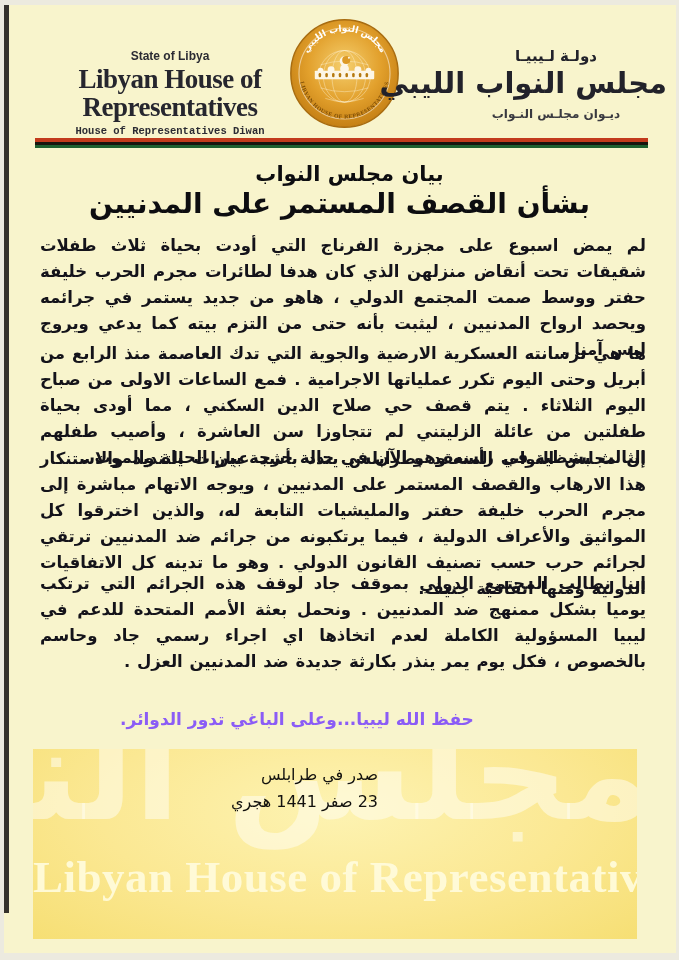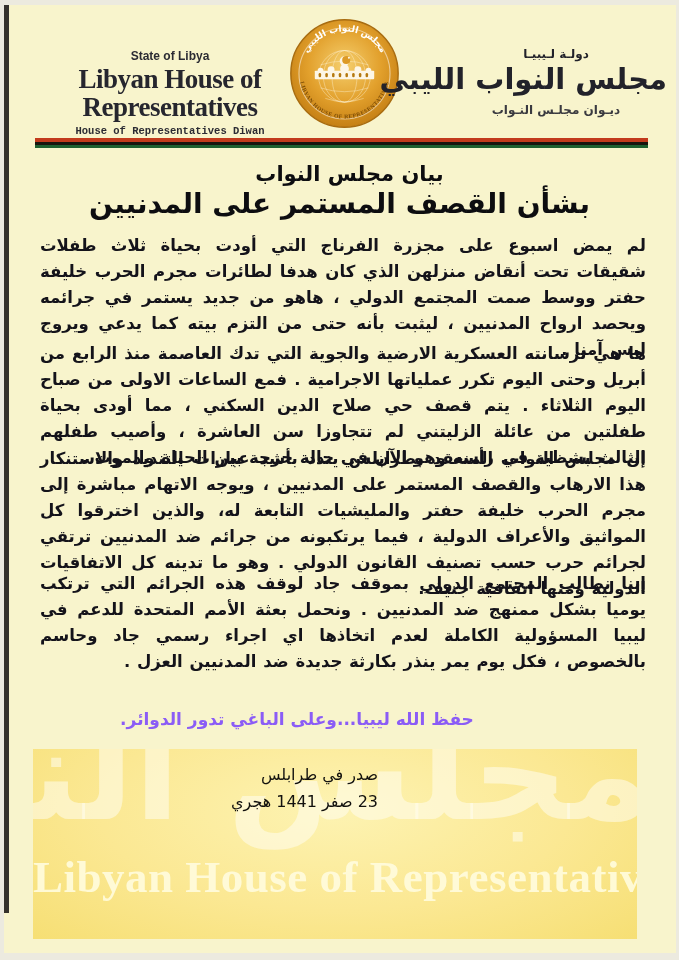--- a/index.html
+++ b/index.html
@@ -25,21 +25,21 @@
   .hdr-en .main{
     font-family:"Liberation Serif",serif;font-size:27px;font-weight:bold;
     line-height:1.04;margin-top:2px;letter-spacing:-0.5px;color:#26262e;
   }
   .hdr-en .small2{font-family:Liberation Mono, monospace;font-size:10.5px;font-weight:bold;margin-top:4px;}
   .logo{position:absolute;left:287px;top:16px;width:115px;height:115px;}
   .hdr-ar{
     position:absolute;left:445px;top:47px;width:222px;text-align:center;
     direction:rtl;color:#22222a;
   }
-  .hdr-ar .small1{font-size:12px;font-weight:bold;}
+  .hdr-ar .small1{font-size:15px;font-weight:bold;}
   .hdr-ar .main{font-size:29px;font-weight:bold;margin-top:1px;white-space:nowrap;}
   .hdr-ar .small2{font-size:12px;font-weight:bold;margin-top:7px;color:#3a3a40;}
   .flag-bar{position:absolute;left:35px;top:138px;width:613px;height:10px;}
   .flag-bar .red{height:4px;background:#c23a1c;}
   .flag-bar .black{height:3px;background:#18150f;}
   .flag-bar .green{height:3px;background:#1e6030;}
   
   .title{
     position:absolute;left:0;top:162px;width:679px;text-align:center;
     direction:rtl;font-weight:bold;color:#0d0d10;

